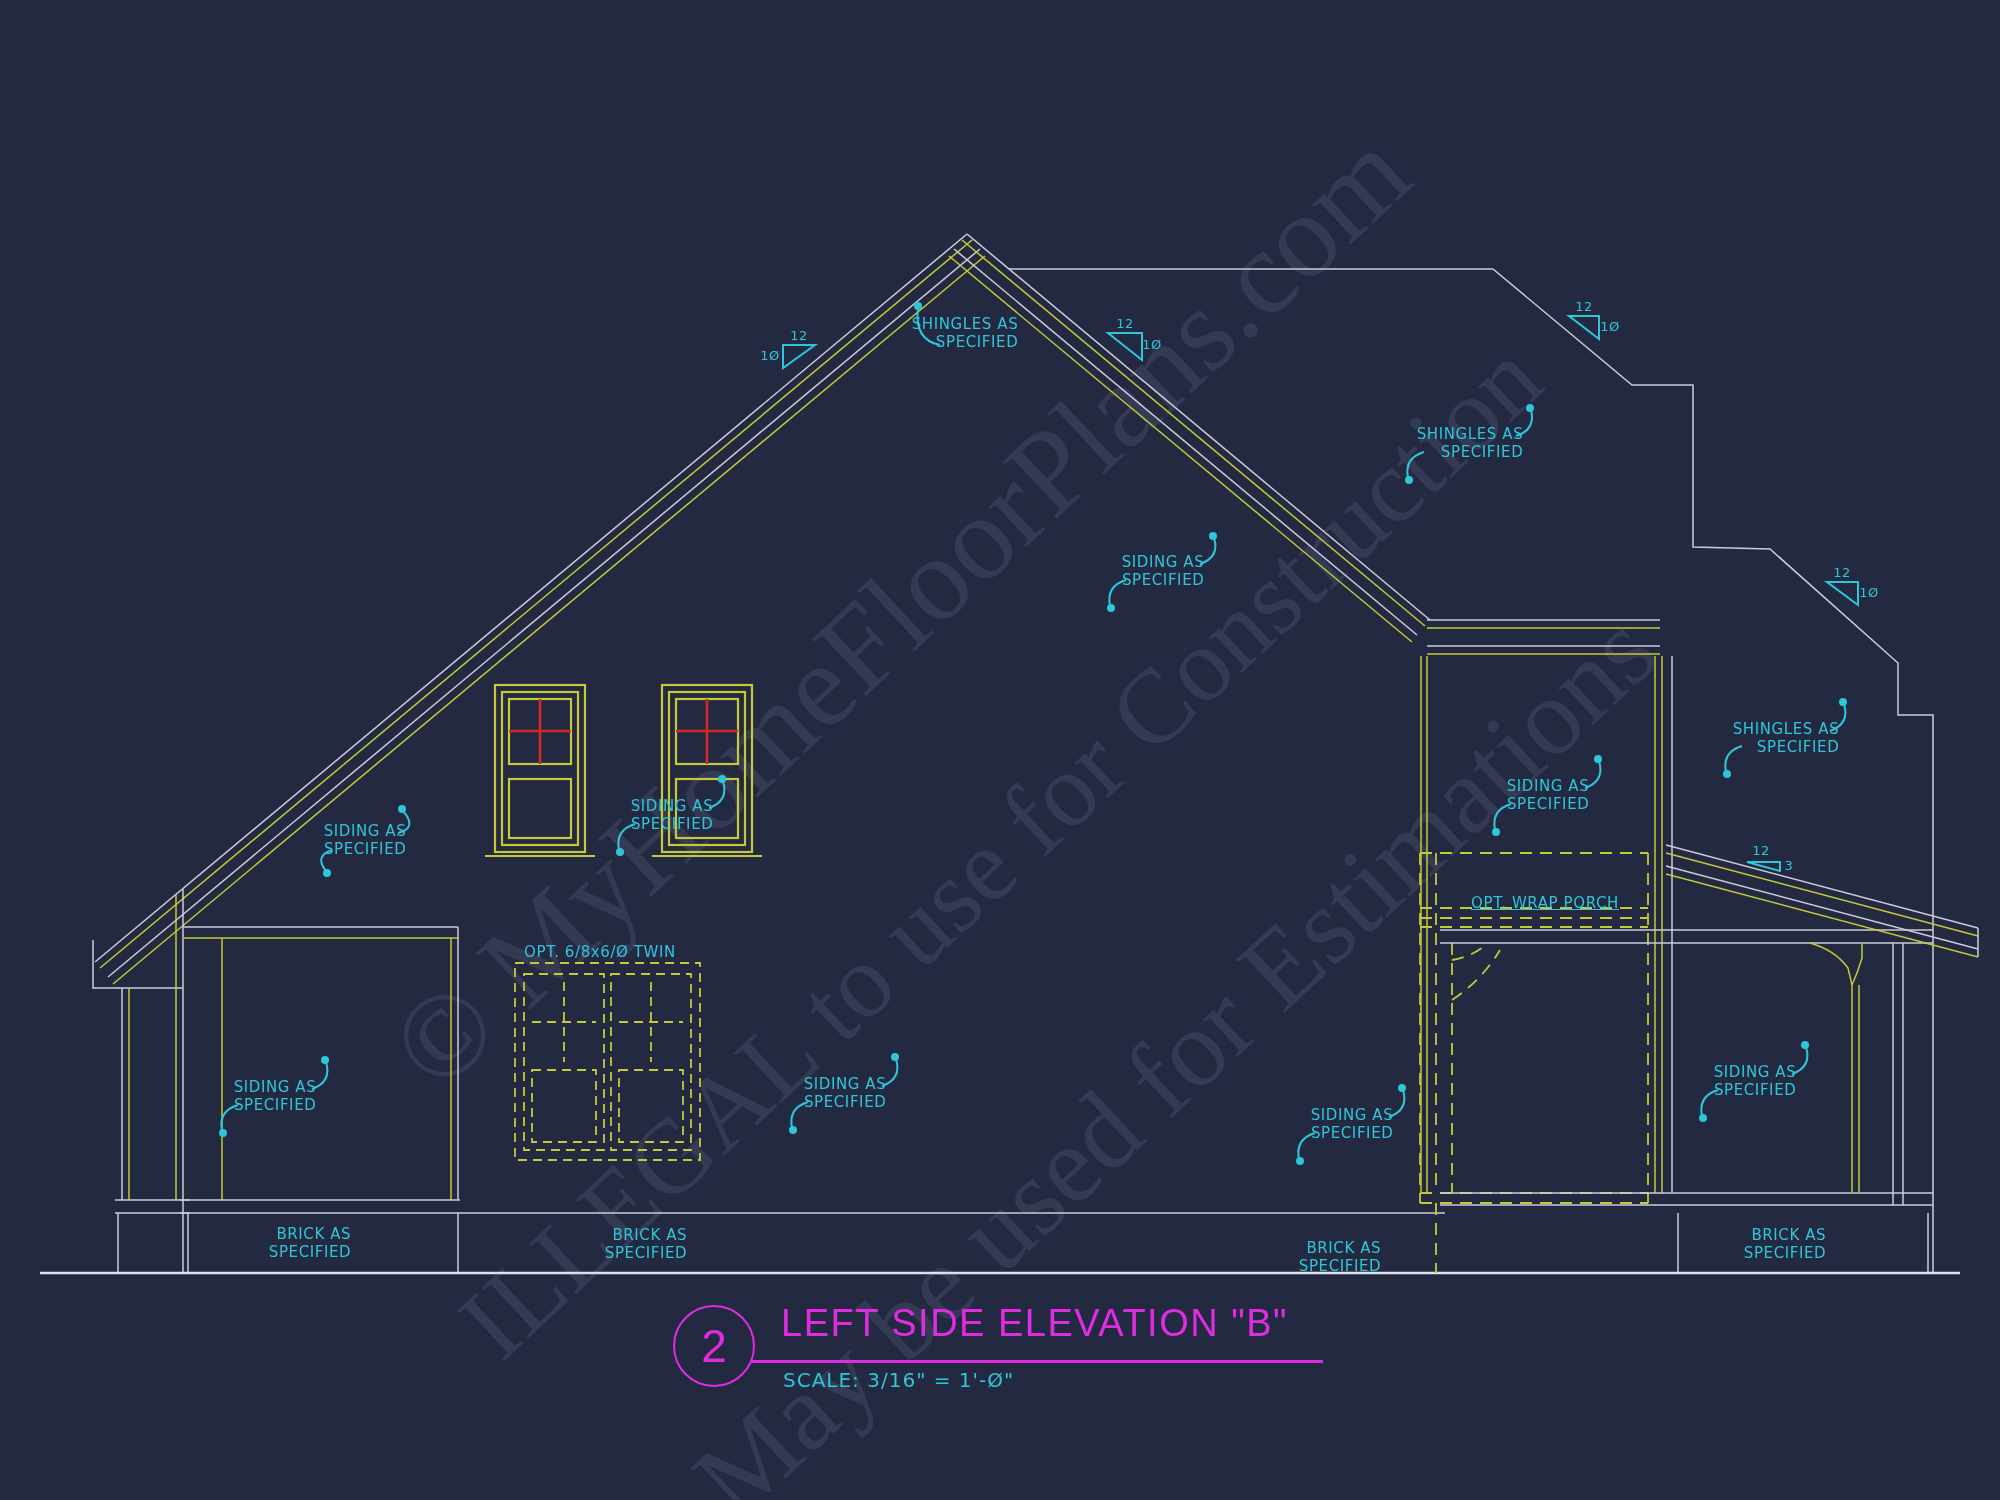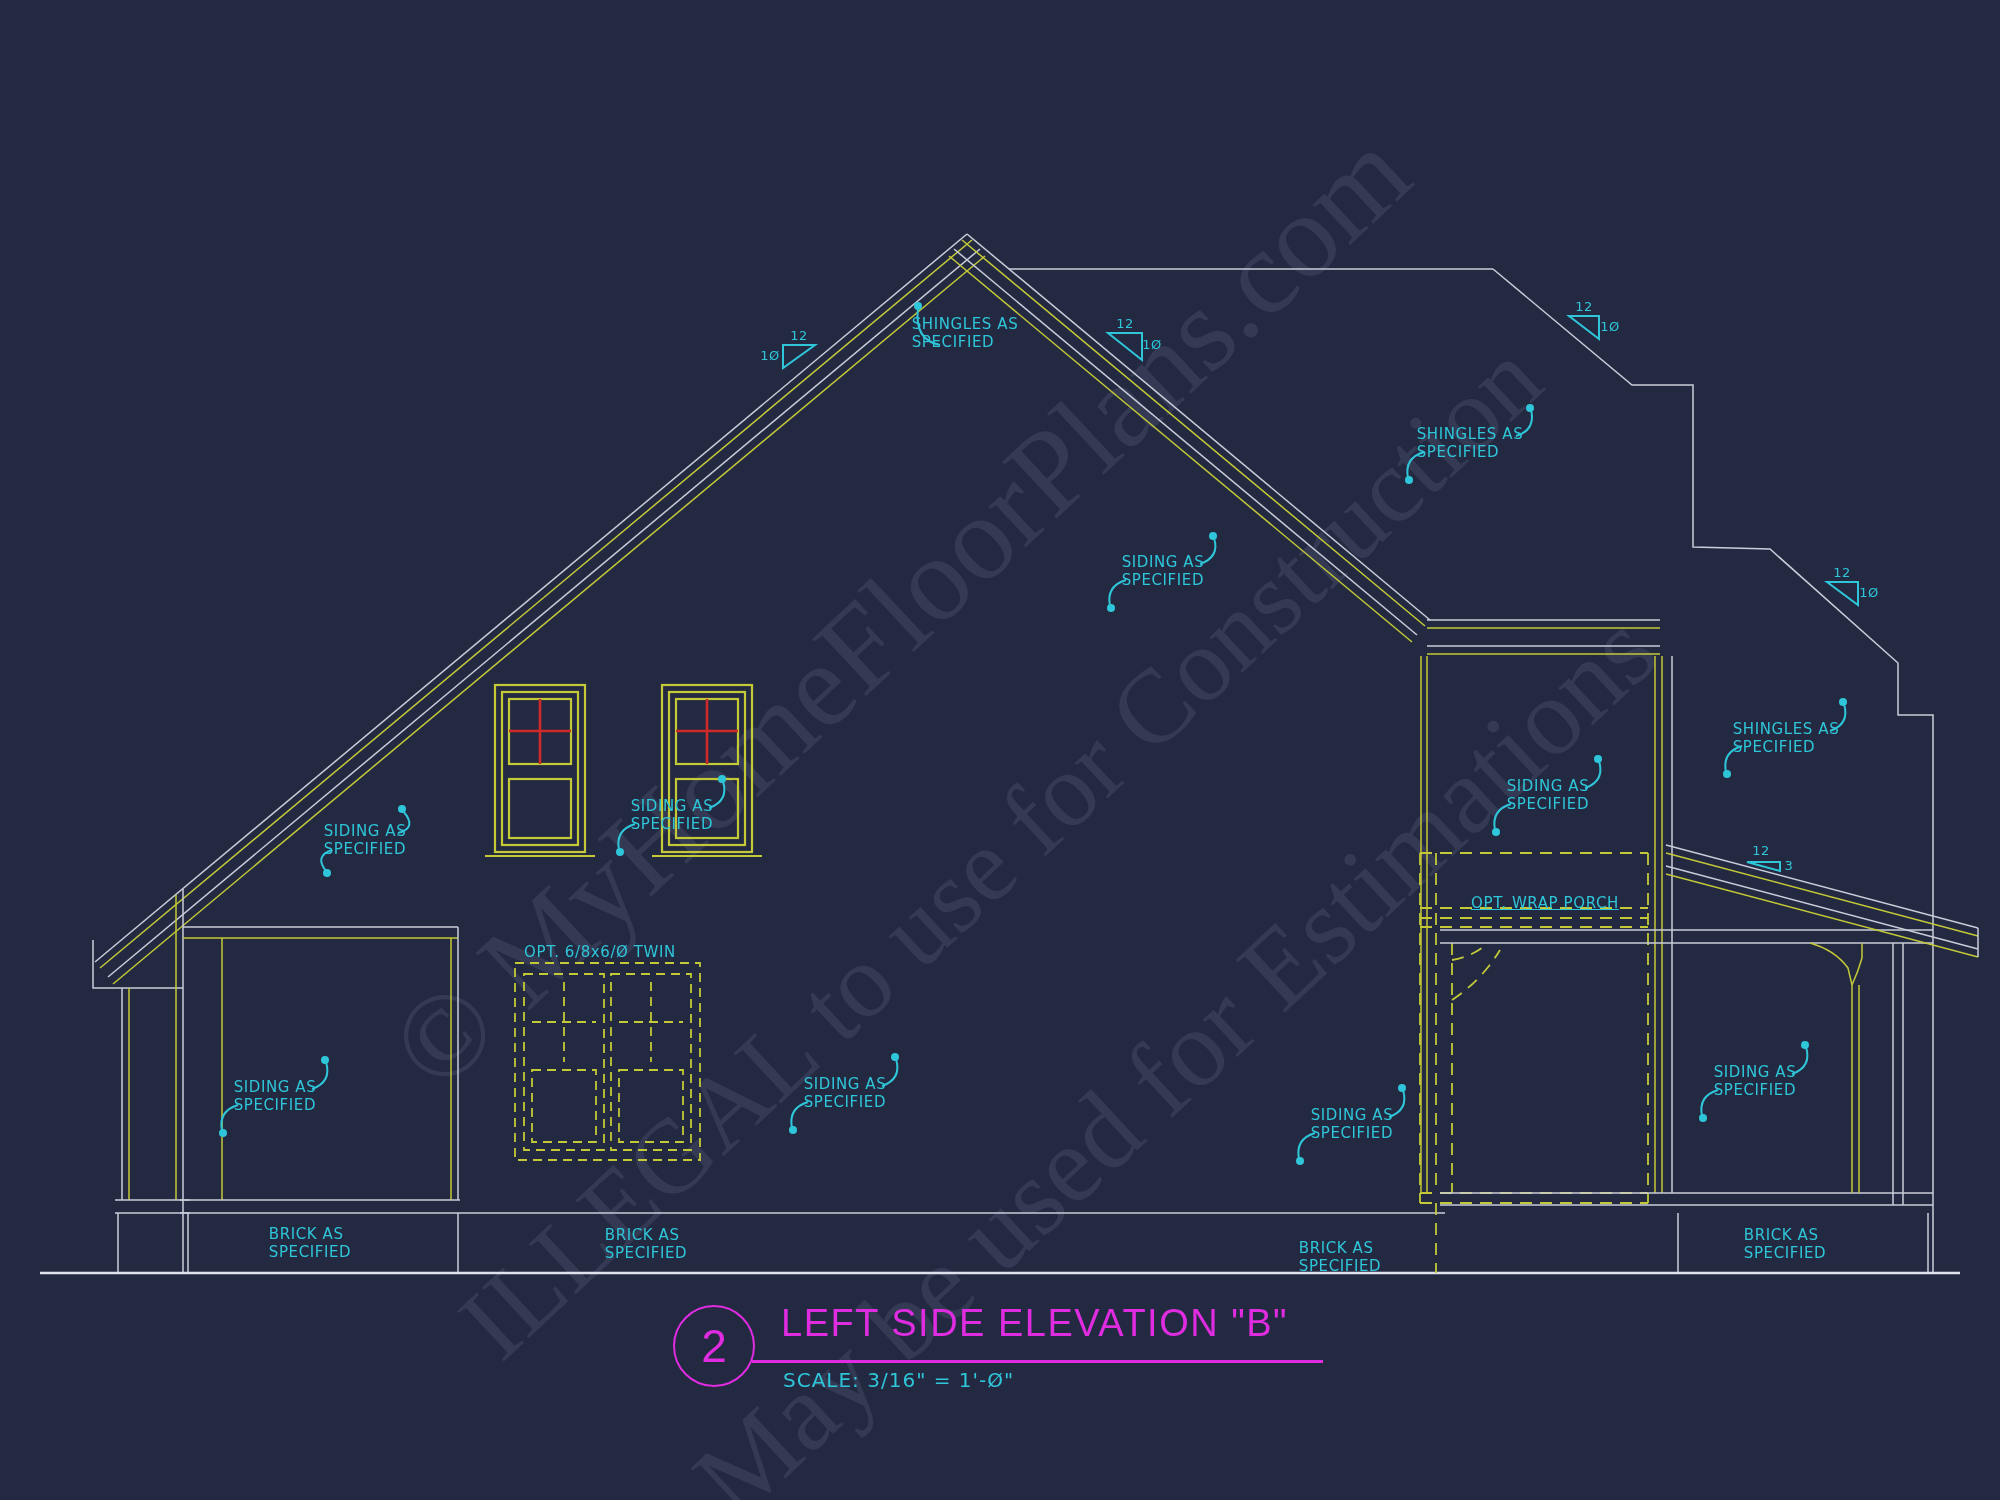--- a/index.html
+++ b/index.html
@@ -2,21 +2,21 @@
 <html><head>
 <meta charset="utf-8">
 <style>
   html,body{margin:0;padding:0;background:#242942;}
   #canvas{position:relative;width:2000px;height:1500px;background:var(--bg,#242942);
           overflow:hidden;font-family:"DejaVu Sans",sans-serif;}
   #canvas svg{position:absolute;left:0;top:0;}
   .wm{position:absolute;white-space:nowrap;font-family:"Liberation Serif",serif;
       color:#ccd2ee;opacity:0.10;transform:translate(-50%,-50%) rotate(-43deg);
       pointer-events:none;}
-  .note{position:absolute;transform:translate(-50%,-50%);text-align:left;
+  .note{position:absolute;transform:translate(-50%,-50%);text-align:right;
         color:var(--cyan,#2ec6d8);font-size:15px;line-height:1.2;letter-spacing:0.6px;
         white-space:nowrap;}
   .note span{display:block;}
   .title-circle{position:absolute;left:673px;top:1305px;width:78px;height:78px;
         border:2.5px solid var(--mag,#df2ce0);border-radius:50%;display:flex;
         align-items:center;justify-content:center;color:var(--mag,#df2ce0);
         font-size:46px;font-family:"Liberation Sans",sans-serif;}
   .main-title{position:absolute;left:781px;top:1302px;color:var(--mag,#df2ce0);
         font-size:38px;letter-spacing:1.5px;font-family:"Liberation Sans",sans-serif;
         white-space:nowrap;}

